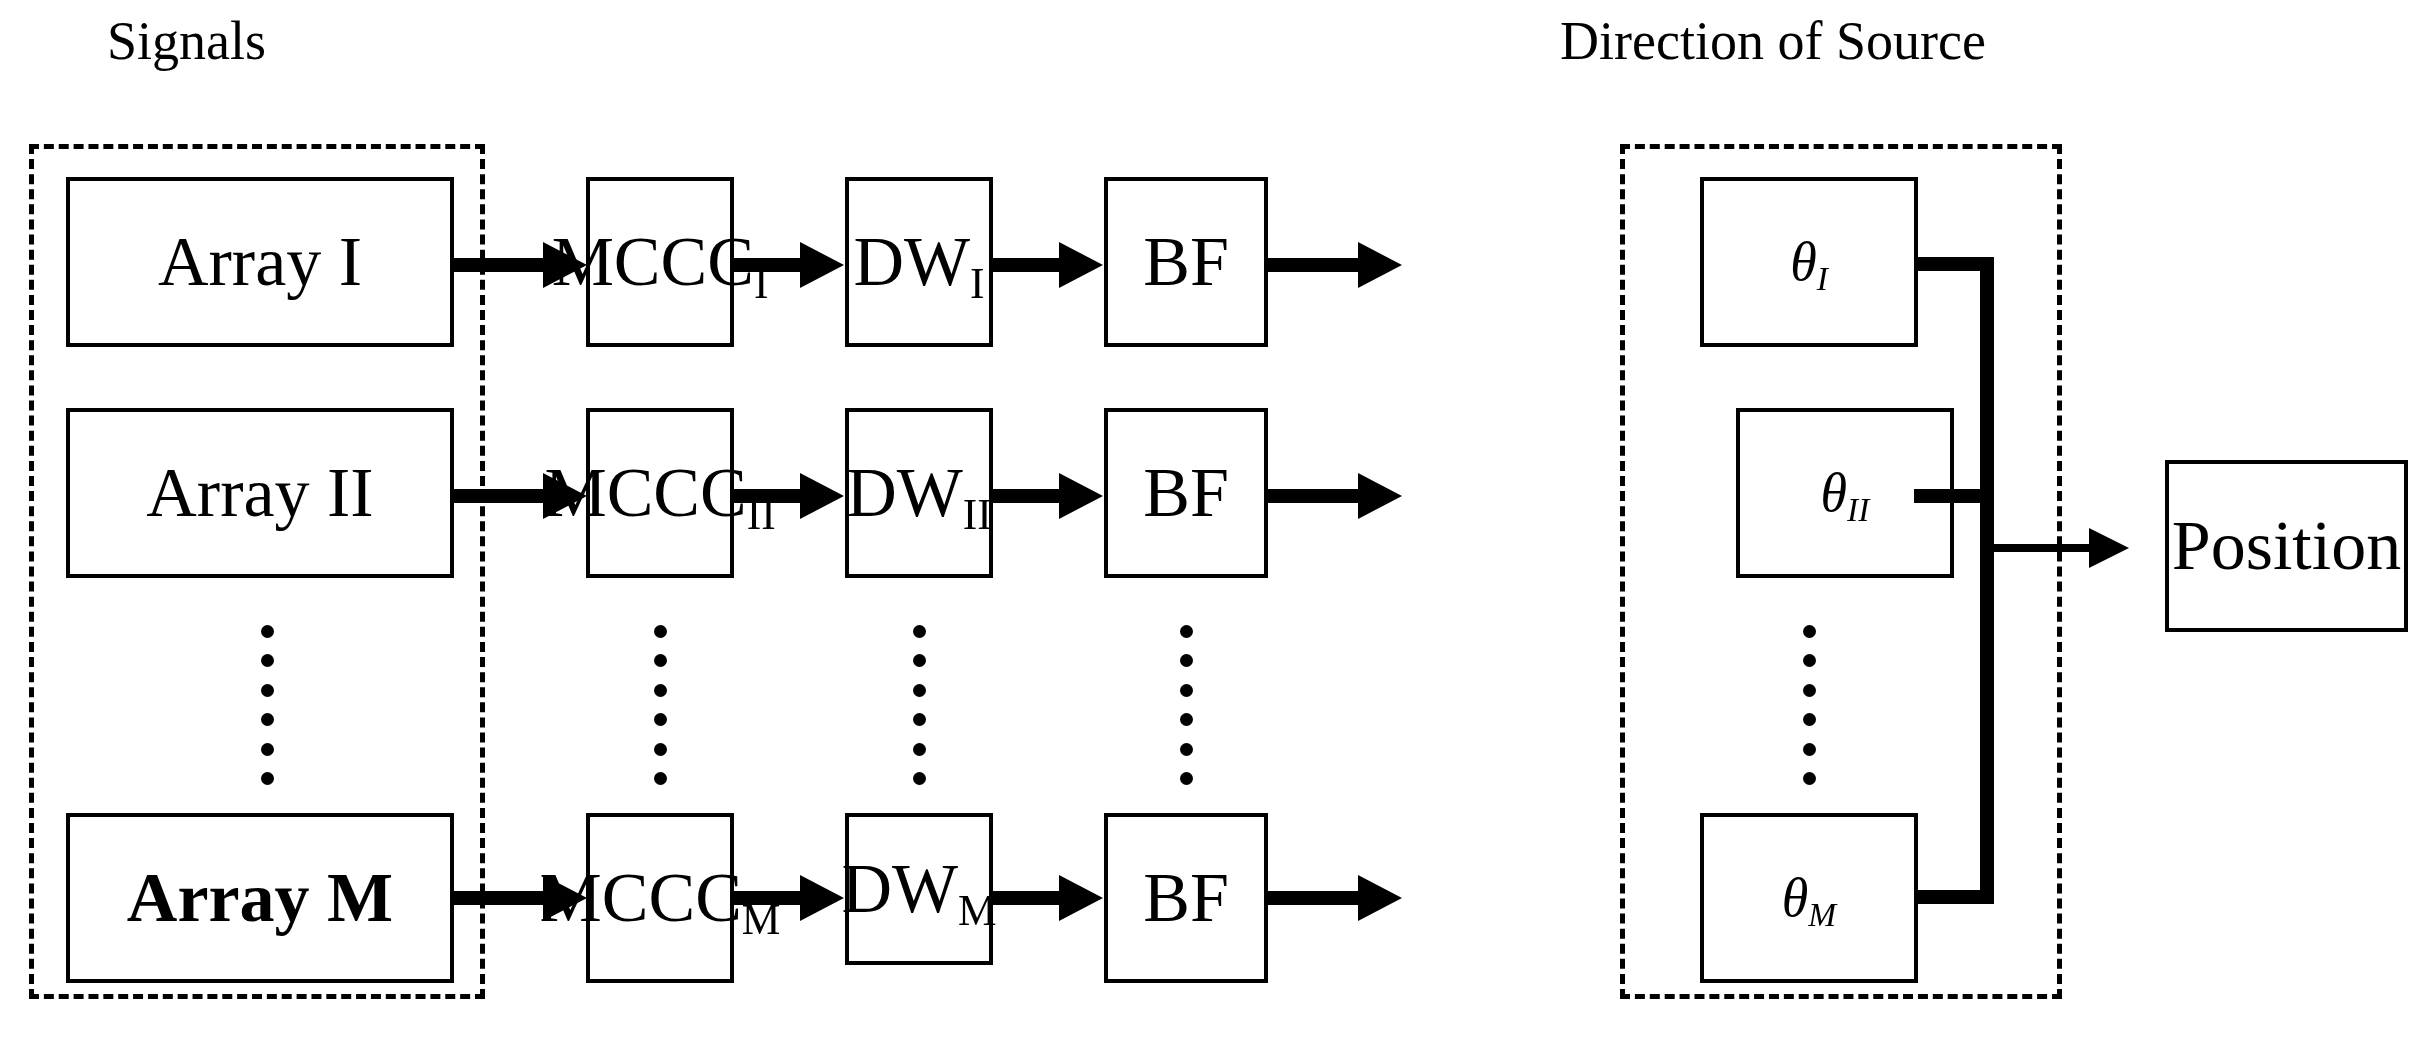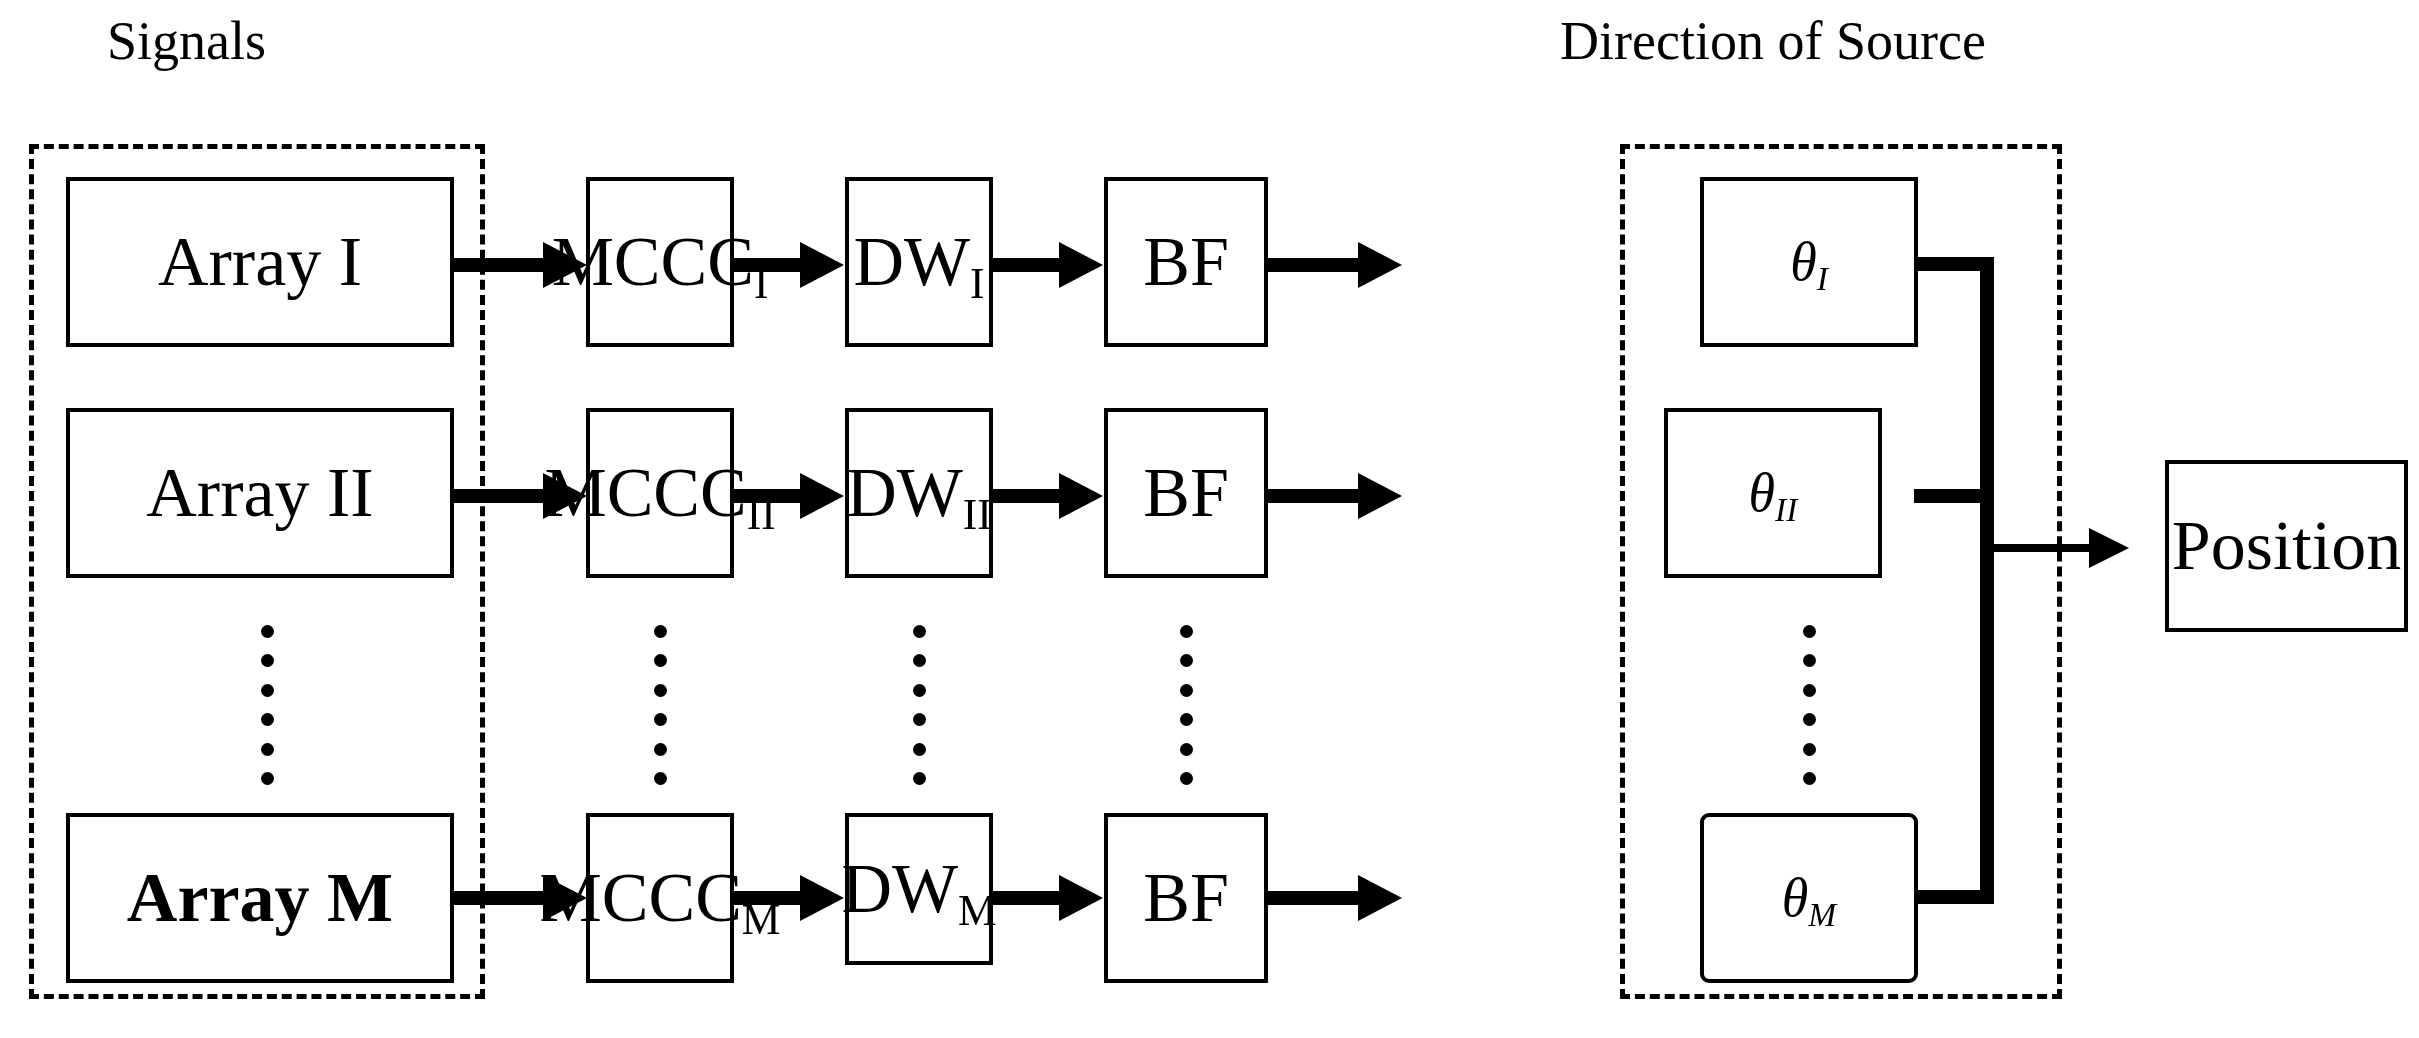--- a/index.html
+++ b/index.html
@@ -168,21 +168,21 @@
     <div class="shaft" style="width:70px;"></div>
     <div class="head" style="left:66px;"></div>
   </div>
   <div class="node" style="left:1104px; top:408px; width:164px; height:170px;">
     <span class="lbl">BF</span>
   </div>
   <div class="arrow" style="left:1268px; top:496px; width:135px;">
     <div class="shaft" style="width:94px;"></div>
     <div class="head" style="left:90px;"></div>
   </div>
-  <div class="node theta-node" style="left:1664px; top:408px; width:218px; height:170px;">
+  <div class="node theta-node" style="left:1736px; top:408px; width:218px; height:170px;">
     <span class="lbl"><span>θ</span><sub>II</sub></span>
   </div>
 
   <div class="node" style="left:66px; top:813px; width:388px; height:170px;font-weight:bold;">
     <span class="lbl">Array M</span>
   </div>
   <div class="arrow" style="left:454px; top:898px; width:133px;">
     <div class="shaft" style="width:92px;"></div>
     <div class="head" style="left:89px;"></div>
   </div>
@@ -200,21 +200,21 @@
     <div class="shaft" style="width:70px;"></div>
     <div class="head" style="left:66px;"></div>
   </div>
   <div class="node" style="left:1104px; top:813px; width:164px; height:170px;">
     <span class="lbl">BF</span>
   </div>
   <div class="arrow" style="left:1268px; top:898px; width:135px;">
     <div class="shaft" style="width:94px;"></div>
     <div class="head" style="left:90px;"></div>
   </div>
-  <div class="node theta-node" style="left:1700px; top:813px; width:218px; height:170px;border-radius:9px;">
+  <div class="node theta-node" style="left:1700px; top:813px; width:218px; height:170px;">
     <span class="lbl"><span>θ</span><sub>M</sub></span>
   </div>
 
   <div class="hline" style="left:1914px; top:257px; width:80px; height:14px;"></div>
   <div class="hline" style="left:1914px; top:489px; width:80px; height:14px;"></div>
   <div class="hline" style="left:1914px; top:890px; width:80px; height:14px;"></div>
   <div class="vline" style="left:1980px; top:257px; width:14px; height:647px;"></div>
 
   <div class="arrow thin-arrow" style="left:1985px; top:548px; width:180px;">
     <div class="shaft" style="width:108px;"></div>

